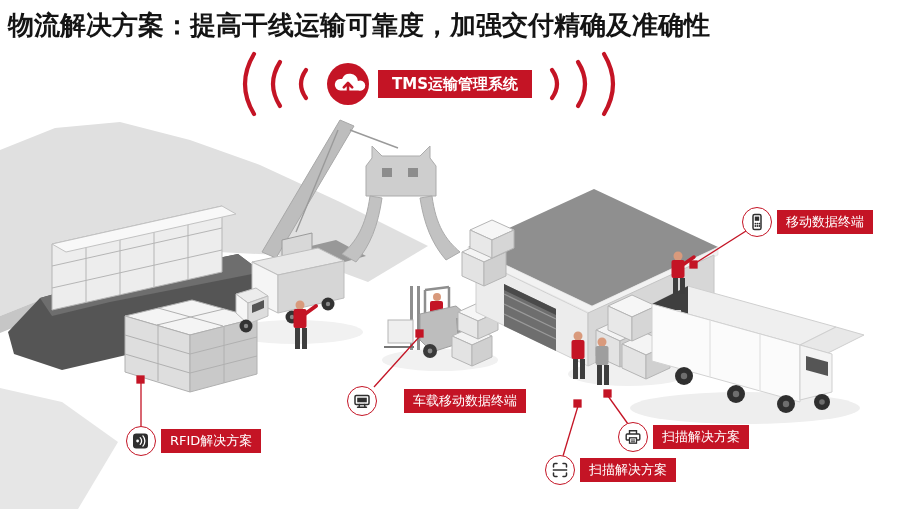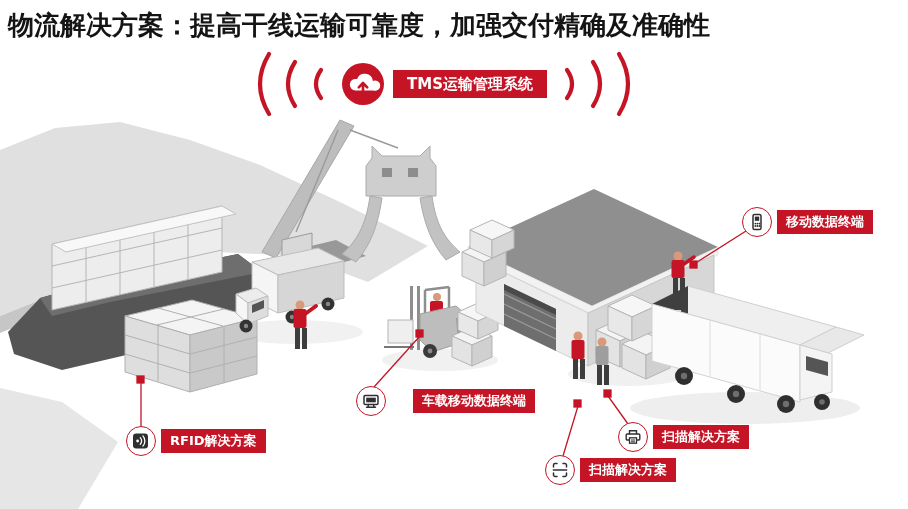--- a/index.html
+++ b/index.html
@@ -4,36 +4,36 @@
 <style>
   * { margin:0; padding:0; box-sizing:border-box; }
   html,body { background:#ffffff; }
   body { font-family:"DejaVu Sans","Liberation Sans",sans-serif; }
   .canvas { position:relative; width:888px; height:509px; background:#ffffff; overflow:hidden; }
   .title {
     position:absolute; left:8px; top:8px; z-index:4;
     font-size:26px; font-weight:bold; color:#141414; white-space:nowrap; letter-spacing:0;
   }
   .scene { position:absolute; left:0; top:0; z-index:1; }
-  .tms-group { position:absolute; left:243px; top:50px; z-index:5; display:flex; align-items:center; gap:8px; }
+  .tms-group { position:absolute; left:228px; top:50px; z-index:5; display:flex; align-items:center; gap:8px; }
   .waves { display:block; }
   .tms-icon { width:44px; height:44px; flex:0 0 auto; }
   .tms-icon svg { display:block; }
   .tms-label {
     background:#c41425; color:#ffffff; font-weight:bold; font-size:15px;
     padding:5px 14px; white-space:nowrap; line-height:1.2;
   }
   .callout { position:absolute; z-index:6; display:flex; align-items:center; gap:5px; }
   .c-icon {
     width:30px; height:30px; border-radius:50%; background:#ffffff;
     border:1.5px solid #c41425; display:flex; align-items:center; justify-content:center; flex:0 0 auto;
   }
   .c-icon svg { display:block; }
   .c-label {
-    background:#c41425; color:#ffffff; font-weight:bold; font-size:13px;
+    background:#c41425; color:#ffffff; font-weight:normal; font-size:13px;
     padding:4px 9px; white-space:nowrap; line-height:1.25;
   }
 </style>
 </head>
 <body>
 
 <div class="canvas">
 
   <h1 class="title">物流解决方案：提高干线运输可靠度，加强交付精确及准确性</h1>
 
@@ -247,21 +247,21 @@
       <svg width="18" height="18" viewBox="0 0 18 18">
         <rect x="1" y="1.5" width="15" height="15" rx="3.2" fill="#2f2f2f"></rect>
         <circle cx="5.6" cy="9" r="1.4" fill="#ffffff"></circle>
         <path d="M8.2,5.6 a4.8,4.8 0 0 1 0,6.8" stroke="#ffffff" stroke-width="1.3" fill="none" stroke-linecap="round"></path>
         <path d="M10.9,3.9 a7.6,7.6 0 0 1 0,10.2" stroke="#ffffff" stroke-width="1.3" fill="none" stroke-linecap="round"></path>
       </svg>
     </span>
     <span class="c-label">RFID解决方案</span>
   </div>
 
-  <div class="callout" style="left:356px; top:386px;gap:27px;">
+  <div class="callout" style="left:347px; top:386px;gap:27px;">
     <span class="c-icon">
       <svg width="18" height="18" viewBox="0 0 18 18">
         <rect x="2" y="3.5" width="14" height="9" rx="1.2" fill="none" stroke="#2f2f2f" stroke-width="1.5"></rect>
         <rect x="4.2" y="5.7" width="9.6" height="4.6" fill="#2f2f2f"></rect>
         <path d="M6.5,12.5 L6,15 M11.5,12.5 L12,15 M4.5,15.2 L13.5,15.2" stroke="#2f2f2f" stroke-width="1.4" fill="none" stroke-linecap="round"></path>
       </svg>
     </span>
     <span class="c-label">车载移动数据终端</span>
   </div>
 

